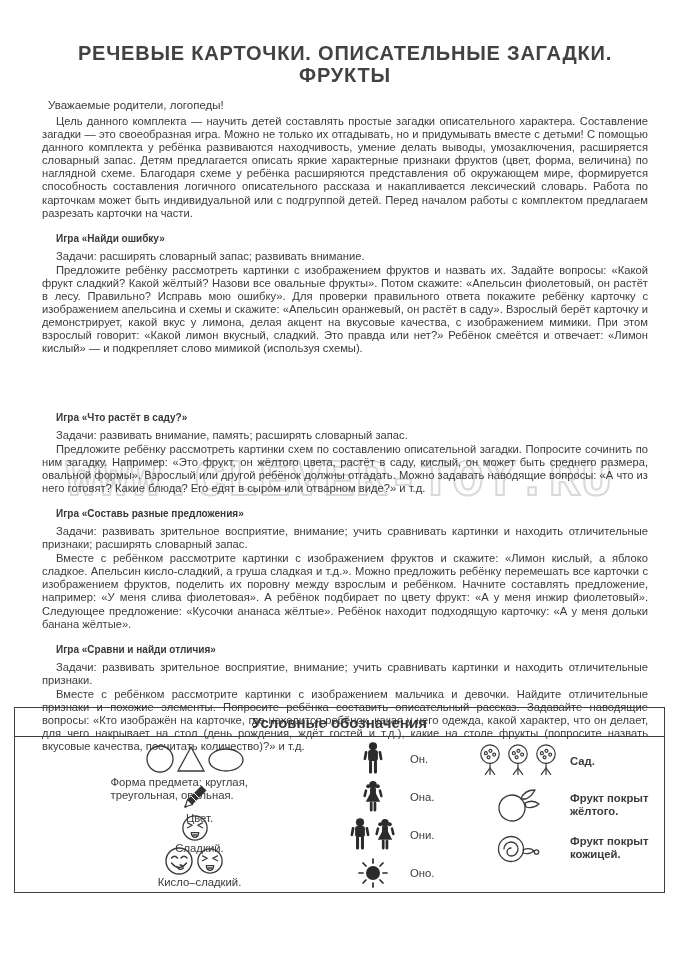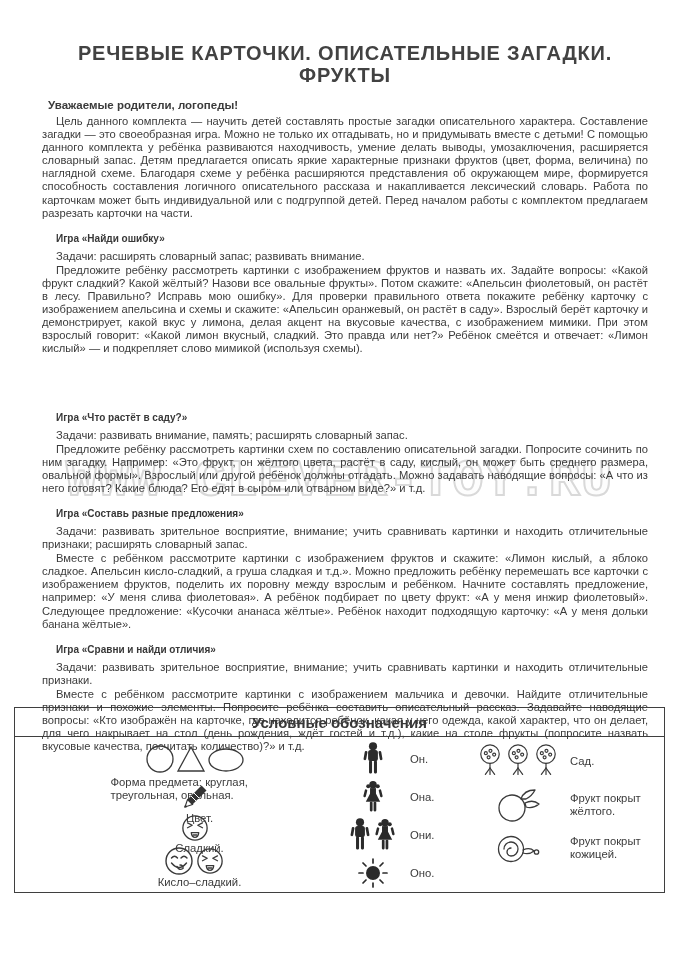--- a/index.html
+++ b/index.html
@@ -5,21 +5,21 @@
   html,body{margin:0;padding:0;background:#ffffff;}
   .page{
     position:relative;width:679px;height:960px;background:#ffffff;
     font-family:"Liberation Sans",sans-serif;color:#3b3b3b;overflow:hidden;
   }
   .content{position:absolute;left:42px;right:31px;top:0;z-index:2;margin-top:8px;}
   .page-title{
     text-align:center;font-weight:bold;font-size:20px;letter-spacing:.8px;
     color:#424242;margin:34px 0 13px;line-height:22px;
   }
-  .greeting{font-weight:bold;font-size:11.5px;margin:0 0 4px;text-indent:6px;}
+  .greeting{font-weight:normal;font-size:11.5px;margin:0 0 4px;text-indent:6px;}
   .para{
     font-size:11.2px;line-height:13.1px;text-align:justify;text-indent:14px;margin:0;
   }
   .section{margin-top:13px;}
   .section.gap-large{margin-top:56px;}
   .section-heading{font-size:10px;font-weight:bold;margin:0 0 6px;text-indent:14px;color:#383838;}
   .tasks{font-size:11.2px;line-height:13.1px;text-indent:14px;text-align:justify;margin:0 0 1px;}
   .tasks-label{}
   .watermark{
     position:absolute;top:452px;left:0;width:679px;z-index:1;
@@ -32,21 +32,21 @@
     border:1.5px solid #3f3f3f;box-sizing:border-box;background:transparent;z-index:2;
   }
   .legend-title{
     text-align:center;font-weight:bold;font-size:15px;color:#383838;
     padding:6px 0 5px;border-bottom:1.2px solid #3f3f3f;
   }
   .legend-body{display:flex;padding:3px 6px 0 30px;box-sizing:border-box;}
   .lcol{display:flex;flex-direction:column;}
   .lcol-left{flex:0 0 300px;}
   .lcol-mid{flex:0 0 130px;}
-  .lcol-right{flex:1 1 auto;}
+  .lcol-right{flex:1 1 auto;font-weight:bold;}
   .lrow{display:flex;align-items:center;}
   .lcol-left .lrow{height:32px;flex-direction:column;}
   .lcol-left .lrow:first-child{height:42px;}
   .lcol-mid .lrow{height:38px;}
   .lcol-right .lrow{height:43px;}
   .icon-cell{display:flex;align-items:center;justify-content:center;flex:0 0 auto;}
   .lcol-left .icon-cell{width:120px;}
   .lcol-mid .icon-cell{width:56px;}
   .lcol-right .icon-cell{width:86px;}
   .legend-label{font-size:11.3px;line-height:13px;padding-left:9px;color:#3b3b3b;}

